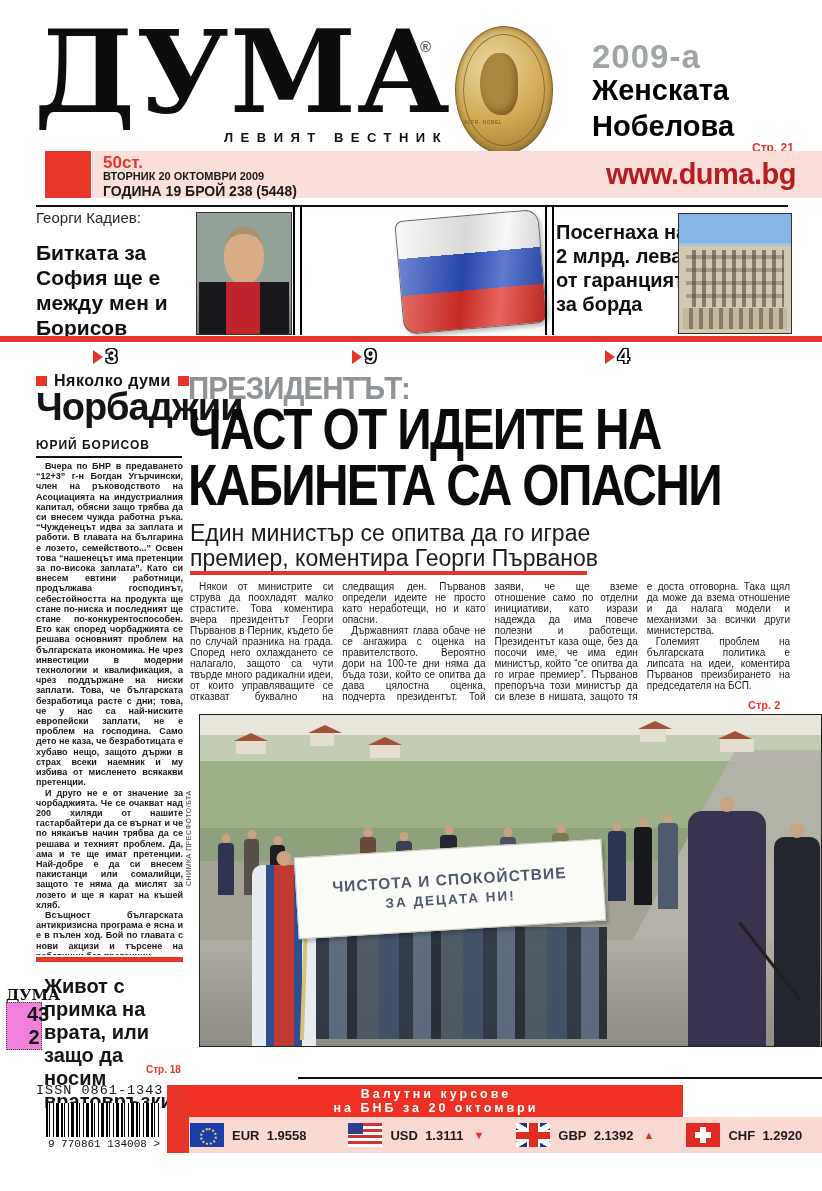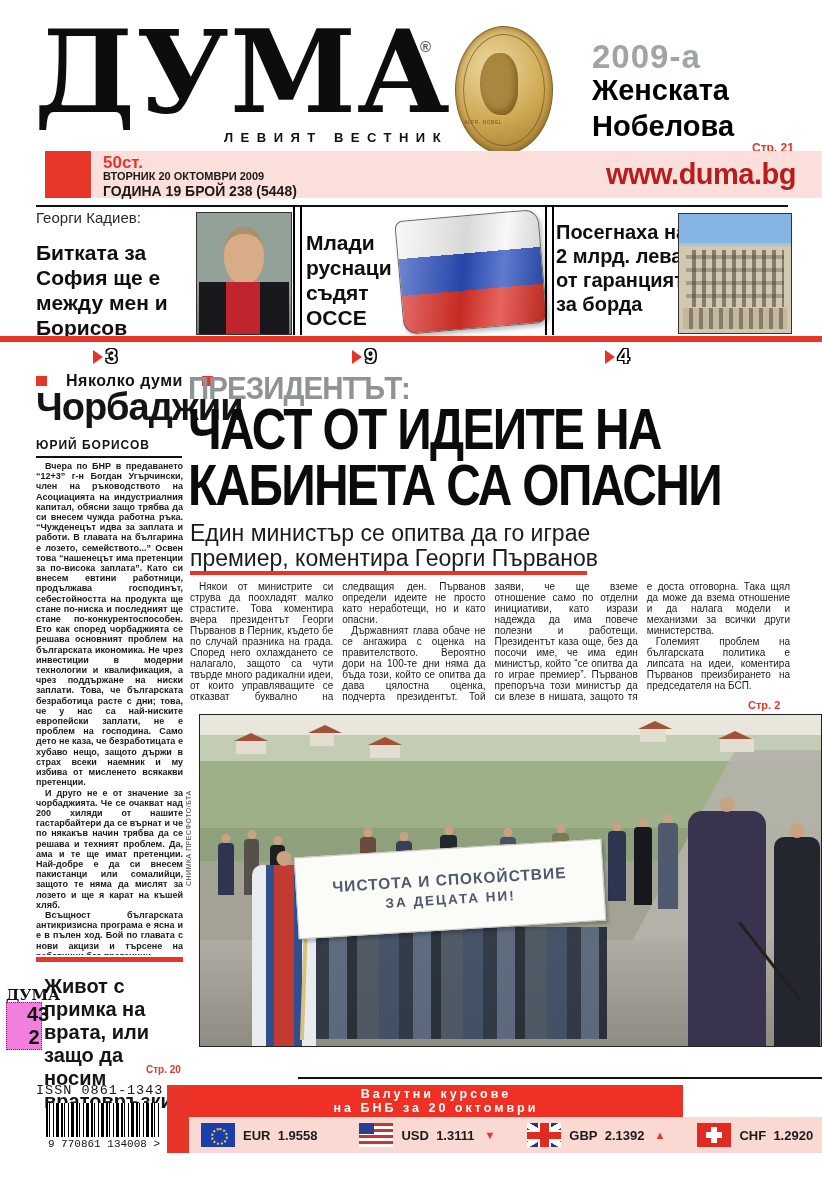--- a/index.html
+++ b/index.html
@@ -52,21 +52,21 @@
                  repeating-linear-gradient(0deg,rgba(255,255,255,0) 0 9px,rgba(80,70,60,.35) 9px 13px);}
   .bank .col{position:absolute;left:4%;right:4%;bottom:3%;height:18%;
       background:repeating-linear-gradient(90deg,#c4b89e 0 6px,#857c67 6px 10px);}
   .red-rule{left:0;top:336px;width:822px;height:6px;background:#e8352a;}
   .pmark{top:345px;display:flex;align-items:center;gap:3px;}
   .tri{width:0;height:0;border-left:10px solid #e8352a;border-top:7px solid transparent;border-bottom:7px solid transparent;}
   .pg-num{font-weight:bold;font-size:20px;color:#fff;
       text-shadow:-1.4px -1.4px 0 #000,1.4px -1.4px 0 #000,-1.4px 1.4px 0 #000,1.4px 1.4px 0 #000;}
 
   
-  .rubric{left:36px;top:372px;display:flex;align-items:center;gap:19px;}
+  .rubric{left:36px;top:372px;display:flex;align-items:center;gap:7px;}
   .rub-sq{width:11px;height:10px;background:#e8352a;}
   .rub-label{font-size:16px;font-weight:bold;letter-spacing:.5px;}
   .op-title{left:36px;top:386px;font-size:38px;font-weight:bold;letter-spacing:-1px;}
   .op-author{left:36px;top:438px;width:146px;font-size:12px;font-weight:bold;letter-spacing:1px;
       border-bottom:2px solid #111;padding-bottom:4px;}
   .op-body{left:36px;top:461px;width:147px;height:494px;overflow:hidden;font-size:9px;line-height:10.2px;
       font-weight:bold;text-align:justify;color:#1a1a1a;}
   .op-body p{margin:0;text-indent:9px;}
   .op-rule{left:36px;top:957px;width:147px;height:5px;background:#e8352a;}
 
@@ -122,21 +122,21 @@
   .barcode{left:46px;top:1103px;width:114px;height:34px;
       background:repeating-linear-gradient(90deg,#000 0 2px,#fff 2px 3px,#000 3px 4px,#fff 4px 7px,#000 7px 8px,#fff 8px 10px,#000 10px 13px,#fff 13px 15px);}
   .bc-num{left:34px;top:1138px;width:140px;font-family:"Liberation Mono",monospace;font-size:11px;text-align:center;}
 
   
   .cur-cap{left:167px;top:1085px;width:22px;height:68px;background:#e8352a;}
   .cur-title{left:189px;top:1085px;width:494px;height:32px;background:#ee3124;color:#fff;
       display:flex;flex-direction:column;align-items:center;justify-content:center;
       font-size:12.5px;font-weight:bold;letter-spacing:3px;line-height:14px;}
   .cur-strip{left:189px;top:1117px;width:633px;height:36px;background:#fbd9d3;
-      display:flex;align-items:center;gap:10px;padding-left:12px;box-sizing:border-box;}
+      display:flex;align-items:center;gap:10px;padding-left:1px;box-sizing:border-box;}
   .rate{display:flex;align-items:center;gap:8px;margin-right:22px;}
   .flag{width:34px;height:24px;position:relative;flex:none;}
   .flag-eu{background:#1b3fa8;}
   .flag-eu::before{content:"";position:absolute;left:50%;top:50%;width:13px;height:13px;margin:-7.5px 0 0 -7.5px;
       border-radius:50%;border:2px dotted #ffd23f;}
   .flag-us{background:repeating-linear-gradient(180deg,#d0342c 0 3px,#fff 3px 6px);}
   .flag-us::before{content:"";position:absolute;left:0;top:0;width:15px;height:11px;background:#2a3f8f;}
   .flag-uk{background:#23387f;}
   .flag-uk::before{content:"";position:absolute;inset:0;
       background:linear-gradient(31deg,transparent 42%,#fff 43% 57%,transparent 58%),
@@ -181,23 +181,20 @@
     <div class="t-kicker">Георги Кадиев:</div>
     <div class="t-title" style="font-size:21px;line-height:25px;margin-top:14px;">Битката за София ще е между мен и Борисов</div>
   </div>
   <div class="abs tz-photo kadiev">
     <div class="head"></div>
     <div class="body"></div>
   </div>
 
   <div class="abs vdiv" style="left:293px;"></div>
 
-  <div class="abs" style="left:306px;top:230px;width:125px;">
-    <div class="t-title" style="font-size:21px;line-height:25px;">Млади руснаци съдят ОССЕ</div>
-  </div>
   <div class="abs ruflag"></div>
 
   <div class="abs vdiv" style="left:545px;"></div>
 
   <div class="abs" style="left:556px;top:220px;width:140px;">
     <div class="t-title" style="font-size:20px;line-height:24px;">Посегнаха на 2 млрд. лева от гаранцията за борда</div>
   </div>
   <div class="abs tz-photo bank">
     <div class="win"></div>
     <div class="col"></div>
@@ -282,21 +279,21 @@
     <div class="umbrella"></div>
   </div>
   <div class="abs cap-rule"></div>
 
   <div class="abs mini-brand">ДУМА</div>
   <div class="abs badge">
     <div>43</div>
     <div>2</div>
   </div>
   <div class="abs bl-title">Живот с примка на врата, или защо да носим вратовръзки</div>
-  <div class="abs bl-page">Стр. 20</div>
+  <div class="abs bl-page">Стр. 18</div>
   <div class="abs issn">ISSN 0861-1343</div>
   <div class="abs barcode"></div>
   <div class="abs bc-num">9 770861 134008 &gt;</div>
 
   <div class="abs cur-cap"></div>
   <div class="abs cur-title">
     <div>Валутни курсове</div>
     <div>на БНБ за 20 октомври</div>
   </div>
   <div class="abs cur-strip">

